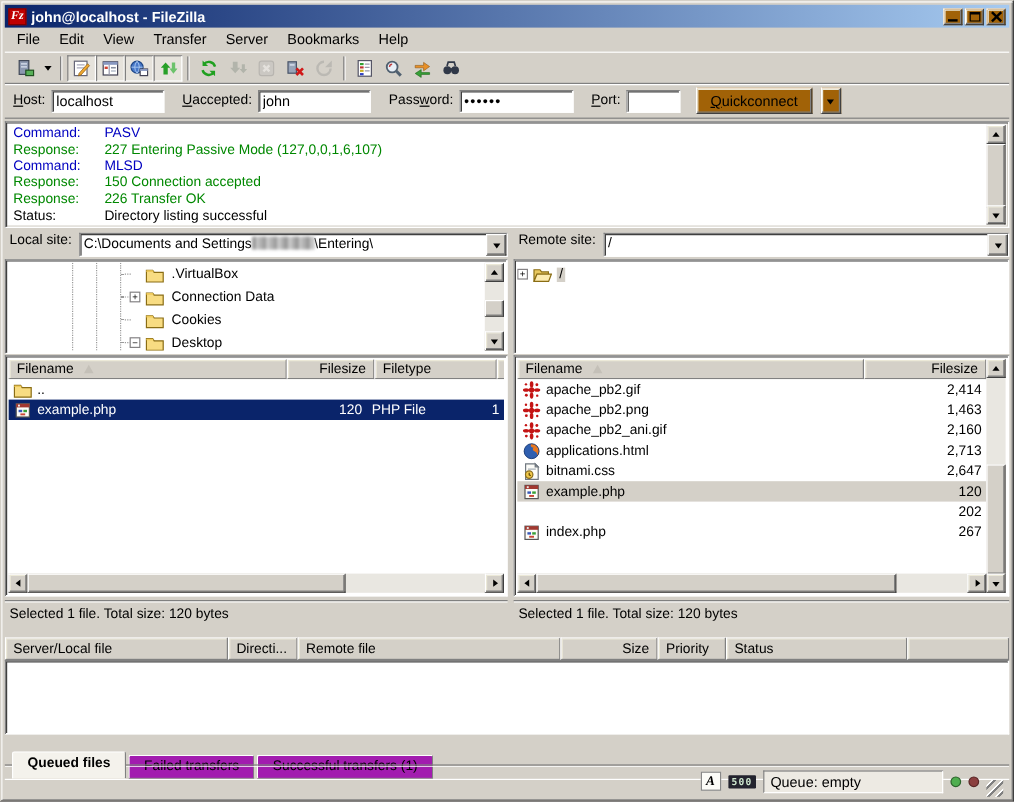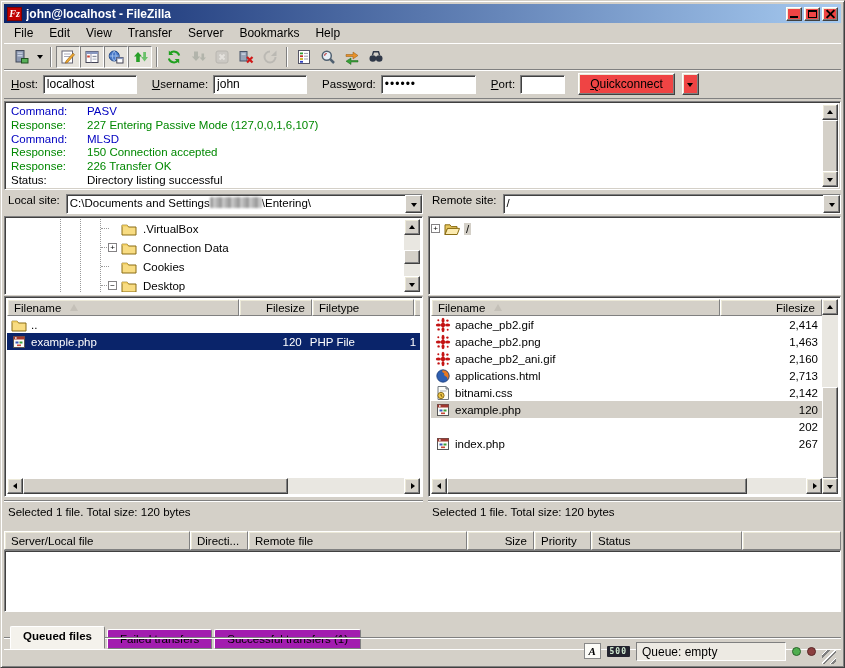--- a/index.html
+++ b/index.html
@@ -4,21 +4,21 @@
 <style>
   *{box-sizing:border-box;margin:0;padding:0}
   html,body{background:#808080}
   body{font-family:"Liberation Sans","DejaVu Sans",sans-serif}
   #win{position:relative;width:845px;height:668px;background:#D4D0C8;color:#000;
        border:1px solid;border-color:#D4D0C8 #404040 #404040 #D4D0C8;
        box-shadow:inset 1px 1px 0 #fff, inset -1px -1px 0 #808080;
        font-size:11.5px;overflow:hidden}
 
   
-  .raised{background:#ef4444;border:1px solid;border-color:#fff #404040 #404040 #fff;
+  .raised{background:#a16207;border:1px solid;border-color:#fff #404040 #404040 #fff;
           box-shadow:inset -1px -1px 0 #808080, inset 1px 1px 0 #ECE9D8}
   .sunken{background:#fff;border:1px solid;border-color:#808080 #fff #fff #808080;
           box-shadow:inset 1px 1px 0 #404040, inset -1px -1px 0 #D4D0C8}
 
   
   .titlebar{position:absolute;left:3px;top:3px;right:3px;height:19px;
             background:linear-gradient(90deg,#0A246A,#A6CAF0);
             display:flex;align-items:center;padding:0 3px;color:#fff}
   .fzicon{width:15px;height:14px;background:#C00000;border:1px solid #800000;color:#fff;
           font:bold italic 10px/12px "Liberation Serif",serif;text-align:center;margin-right:4px}
@@ -102,21 +102,21 @@
   .lheader{position:absolute;left:2px;top:2px;height:17px;display:flex;overflow:hidden}
   #lheader{right:2px}
   #rheader{right:18px}
   .hcell{height:17px;background:#D4D0C8;border:1px solid;border-color:#fff #808080 #808080 #fff;
          box-shadow:inset 1px 1px 0 #ECE9D8;display:flex;align-items:center;padding:0 6px;
          white-space:nowrap;overflow:hidden;flex:none}
   .hr{justify-content:flex-end}
   .sort{width:0;height:0;border-left:4px solid transparent;border-right:4px solid transparent;border-bottom:7px solid #C4C0B8;margin-left:9px;flex:none}
   .lc0{width:232px}.lc1{width:73px}.lc2{width:102px}.lc3{flex:1 1 auto;min-width:0}
   .rc0{width:289px}.rc1{flex:1 1 auto;min-width:0}
-  .qc0{width:186px}.qc1{width:58px}.qc2{width:219px}.qc3{width:67px}.qc4{width:57px}.qc5{width:151px}.qcf{flex:1 1 auto}
+  .qc0{width:186px}.qc1{width:58px}.qc2{width:219px}.qc3{width:81px}.qc4{width:57px}.qc5{width:151px}.qcf{flex:1 1 auto}
   .lbody{position:absolute;left:2px;top:19px;bottom:18px;overflow:hidden}
   #lrows{right:2px}
   #rrows{right:18px}
   .frow{display:flex;height:17px;align-items:center}
   .frow.sel-a{background:#0A246A;color:#fff}
   .frow.sel-i{background:#D4D0C8}
   .fc{display:flex;align-items:center;padding:0 4px;white-space:nowrap;overflow:hidden;height:17px}
   .fc.fr{justify-content:flex-end}
   .fc .fic{margin-right:4px}
 
@@ -382,21 +382,21 @@
       <button class="tbtn normal">
         <svg class="tic" width="16" height="16">
           <use href="#tb-find"></use>
         </svg>
       </button>
     </div>
 
   <div id="qcbar">
     <span class="qclabel"><span></span><u>H</u><span>ost:</span></span>
     <input class="qcinput w-host" value="localhost" style="">
-    <span class="qclabel"><span></span><u>U</u><span>sername:</span></span>
+    <span class="qclabel"><span></span><u>U</u><span>accepted:</span></span>
     <input class="qcinput w-user" value="john" style="">
     <span class="qclabel"><span>Pass</span><u>w</u><span>ord:</span></span>
     <input class="qcinput w-pass" value="••••••" style="">
     <span class="qclabel"><span></span><u>P</u><span>ort:</span></span>
     <input class="qcinput w-port" value="" style="">
     <button class="qcbtn raised"><span></span><u>Q</u><span>uickconnect</span></button>
     <button class="qcdd raised">
         <span class="arr dn"></span>
       </button>
   </div>
@@ -612,21 +612,21 @@
             </div>
             <div class="fc fr rc1">2,713</div>
           </div>
           <div class="frow">
             <div class="fc fn rc0">
               <svg class="fic" width="16" height="16">
                 <use href="#ic-css"></use>
               </svg>
               <span class="fnm">bitnami.css</span>
             </div>
-            <div class="fc fr rc1">2,142</div>
+            <div class="fc fr rc1">2,647</div>
           </div>
           <div class="frow sel-i">
             <div class="fc fn rc0">
               <svg class="fic" width="16" height="16">
                 <use href="#ic-php"></use>
               </svg>
               <span class="fnm">example.php</span>
             </div>
             <div class="fc fr rc1">120</div>
           </div>

